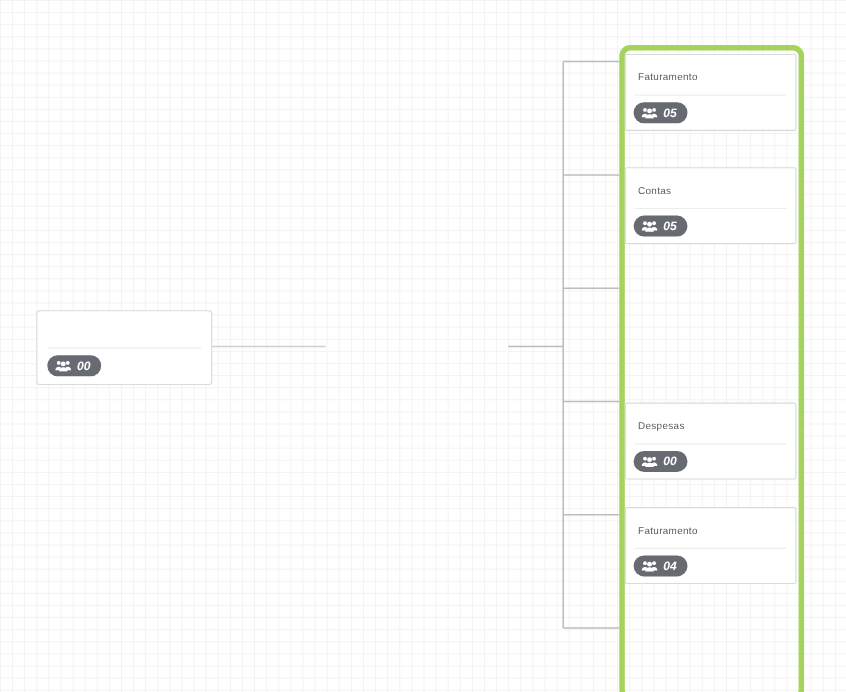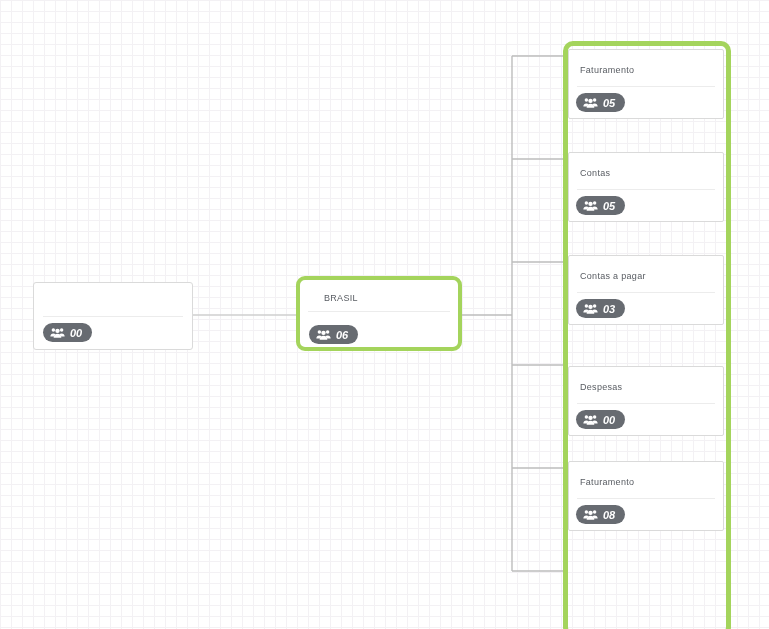--- a/index.html
+++ b/index.html
@@ -100,39 +100,20 @@
           <circle cx="8" cy="4.2" r="2.4"></circle>
           <path d="M0.2 10.4 C0.2 8.4 1.6 7 3.5 7 c1 0 1.8 0.4 2.4 1 a4.6 4.6 0 0 0 -1.5 2.4 z"></path>
           <path d="M15.8 10.4 C15.8 8.4 14.4 7 12.5 7 c-1 0 -1.8 0.4 -2.4 1 a4.6 4.6 0 0 1 1.5 2.4 z"></path>
           <path d="M3.8 11.6 C3.8 9.2 5.6 7.4 8 7.4 s4.2 1.8 4.2 4.2 z"></path>
         </svg>
       </span>
       <span class="badge-count">00</span>
     </div>
   </div>
 
-  <div class="node-parent-wrap">
-    <div class="inner">
-      <div class="card-title">BRASIL</div>
-      <div class="card-divider"></div>
-      <div class="badge">
-        <span class="badge-icon">
-          <svg width="15" height="11" viewBox="0 0 16 12" fill="#ffffff">
-            <circle cx="3.5" cy="3.2" r="1.9"></circle>
-            <circle cx="12.5" cy="3.2" r="1.9"></circle>
-            <circle cx="8" cy="4.2" r="2.4"></circle>
-            <path d="M0.2 10.4 C0.2 8.4 1.6 7 3.5 7 c1 0 1.8 0.4 2.4 1 a4.6 4.6 0 0 0 -1.5 2.4 z"></path>
-            <path d="M15.8 10.4 C15.8 8.4 14.4 7 12.5 7 c-1 0 -1.8 0.4 -2.4 1 a4.6 4.6 0 0 1 1.5 2.4 z"></path>
-            <path d="M3.8 11.6 C3.8 9.2 5.6 7.4 8 7.4 s4.2 1.8 4.2 4.2 z"></path>
-          </svg>
-        </span>
-        <span class="badge-count">06</span>
-      </div>
-    </div>
-  </div>
 
   <div class="children-frame">
 
     <div class="card child-card" style="top:3px">
       <div class="card-title">Faturamento</div>
       <div class="card-divider"></div>
       <div class="badge">
         <span class="badge-icon">
           <svg width="15" height="11" viewBox="0 0 16 12" fill="#ffffff">
             <circle cx="3.5" cy="3.2" r="1.9"></circle>
@@ -158,37 +139,20 @@
               <circle cx="8" cy="4.2" r="2.4"></circle>
             <path d="M0.2 10.4 C0.2 8.4 1.6 7 3.5 7 c1 0 1.8 0.4 2.4 1 a4.6 4.6 0 0 0 -1.5 2.4 z"></path>
             <path d="M15.8 10.4 C15.8 8.4 14.4 7 12.5 7 c-1 0 -1.8 0.4 -2.4 1 a4.6 4.6 0 0 1 1.5 2.4 z"></path>
             <path d="M3.8 11.6 C3.8 9.2 5.6 7.4 8 7.4 s4.2 1.8 4.2 4.2 z"></path>
           </svg>
         </span>
         <span class="badge-count">05</span>
       </div>
     </div>
 
-    <div class="card child-card" style="top:209px">
-      <div class="card-title">Contas a pagar</div>
-      <div class="card-divider"></div>
-      <div class="badge">
-        <span class="badge-icon">
-          <svg width="15" height="11" viewBox="0 0 16 12" fill="#ffffff">
-            <circle cx="3.5" cy="3.2" r="1.9"></circle>
-              <circle cx="12.5" cy="3.2" r="1.9"></circle>
-              <circle cx="8" cy="4.2" r="2.4"></circle>
-            <path d="M0.2 10.4 C0.2 8.4 1.6 7 3.5 7 c1 0 1.8 0.4 2.4 1 a4.6 4.6 0 0 0 -1.5 2.4 z"></path>
-            <path d="M15.8 10.4 C15.8 8.4 14.4 7 12.5 7 c-1 0 -1.8 0.4 -2.4 1 a4.6 4.6 0 0 1 1.5 2.4 z"></path>
-            <path d="M3.8 11.6 C3.8 9.2 5.6 7.4 8 7.4 s4.2 1.8 4.2 4.2 z"></path>
-          </svg>
-        </span>
-        <span class="badge-count">03</span>
-      </div>
-    </div>
 
     <div class="card child-card" style="top:320px">
       <div class="card-title">Despesas</div>
       <div class="card-divider"></div>
       <div class="badge">
         <span class="badge-icon">
           <svg width="15" height="11" viewBox="0 0 16 12" fill="#ffffff">
             <circle cx="3.5" cy="3.2" r="1.9"></circle>
               <circle cx="12.5" cy="3.2" r="1.9"></circle>
               <circle cx="8" cy="4.2" r="2.4"></circle>
@@ -208,19 +172,19 @@
         <span class="badge-icon">
           <svg width="15" height="11" viewBox="0 0 16 12" fill="#ffffff">
             <circle cx="3.5" cy="3.2" r="1.9"></circle>
               <circle cx="12.5" cy="3.2" r="1.9"></circle>
               <circle cx="8" cy="4.2" r="2.4"></circle>
             <path d="M0.2 10.4 C0.2 8.4 1.6 7 3.5 7 c1 0 1.8 0.4 2.4 1 a4.6 4.6 0 0 0 -1.5 2.4 z"></path>
             <path d="M15.8 10.4 C15.8 8.4 14.4 7 12.5 7 c-1 0 -1.8 0.4 -2.4 1 a4.6 4.6 0 0 1 1.5 2.4 z"></path>
             <path d="M3.8 11.6 C3.8 9.2 5.6 7.4 8 7.4 s4.2 1.8 4.2 4.2 z"></path>
           </svg>
         </span>
-        <span class="badge-count">08</span>
+        <span class="badge-count">04</span>
       </div>
     </div>
 
 
   </div>
 </div>
 
 </body></html>

